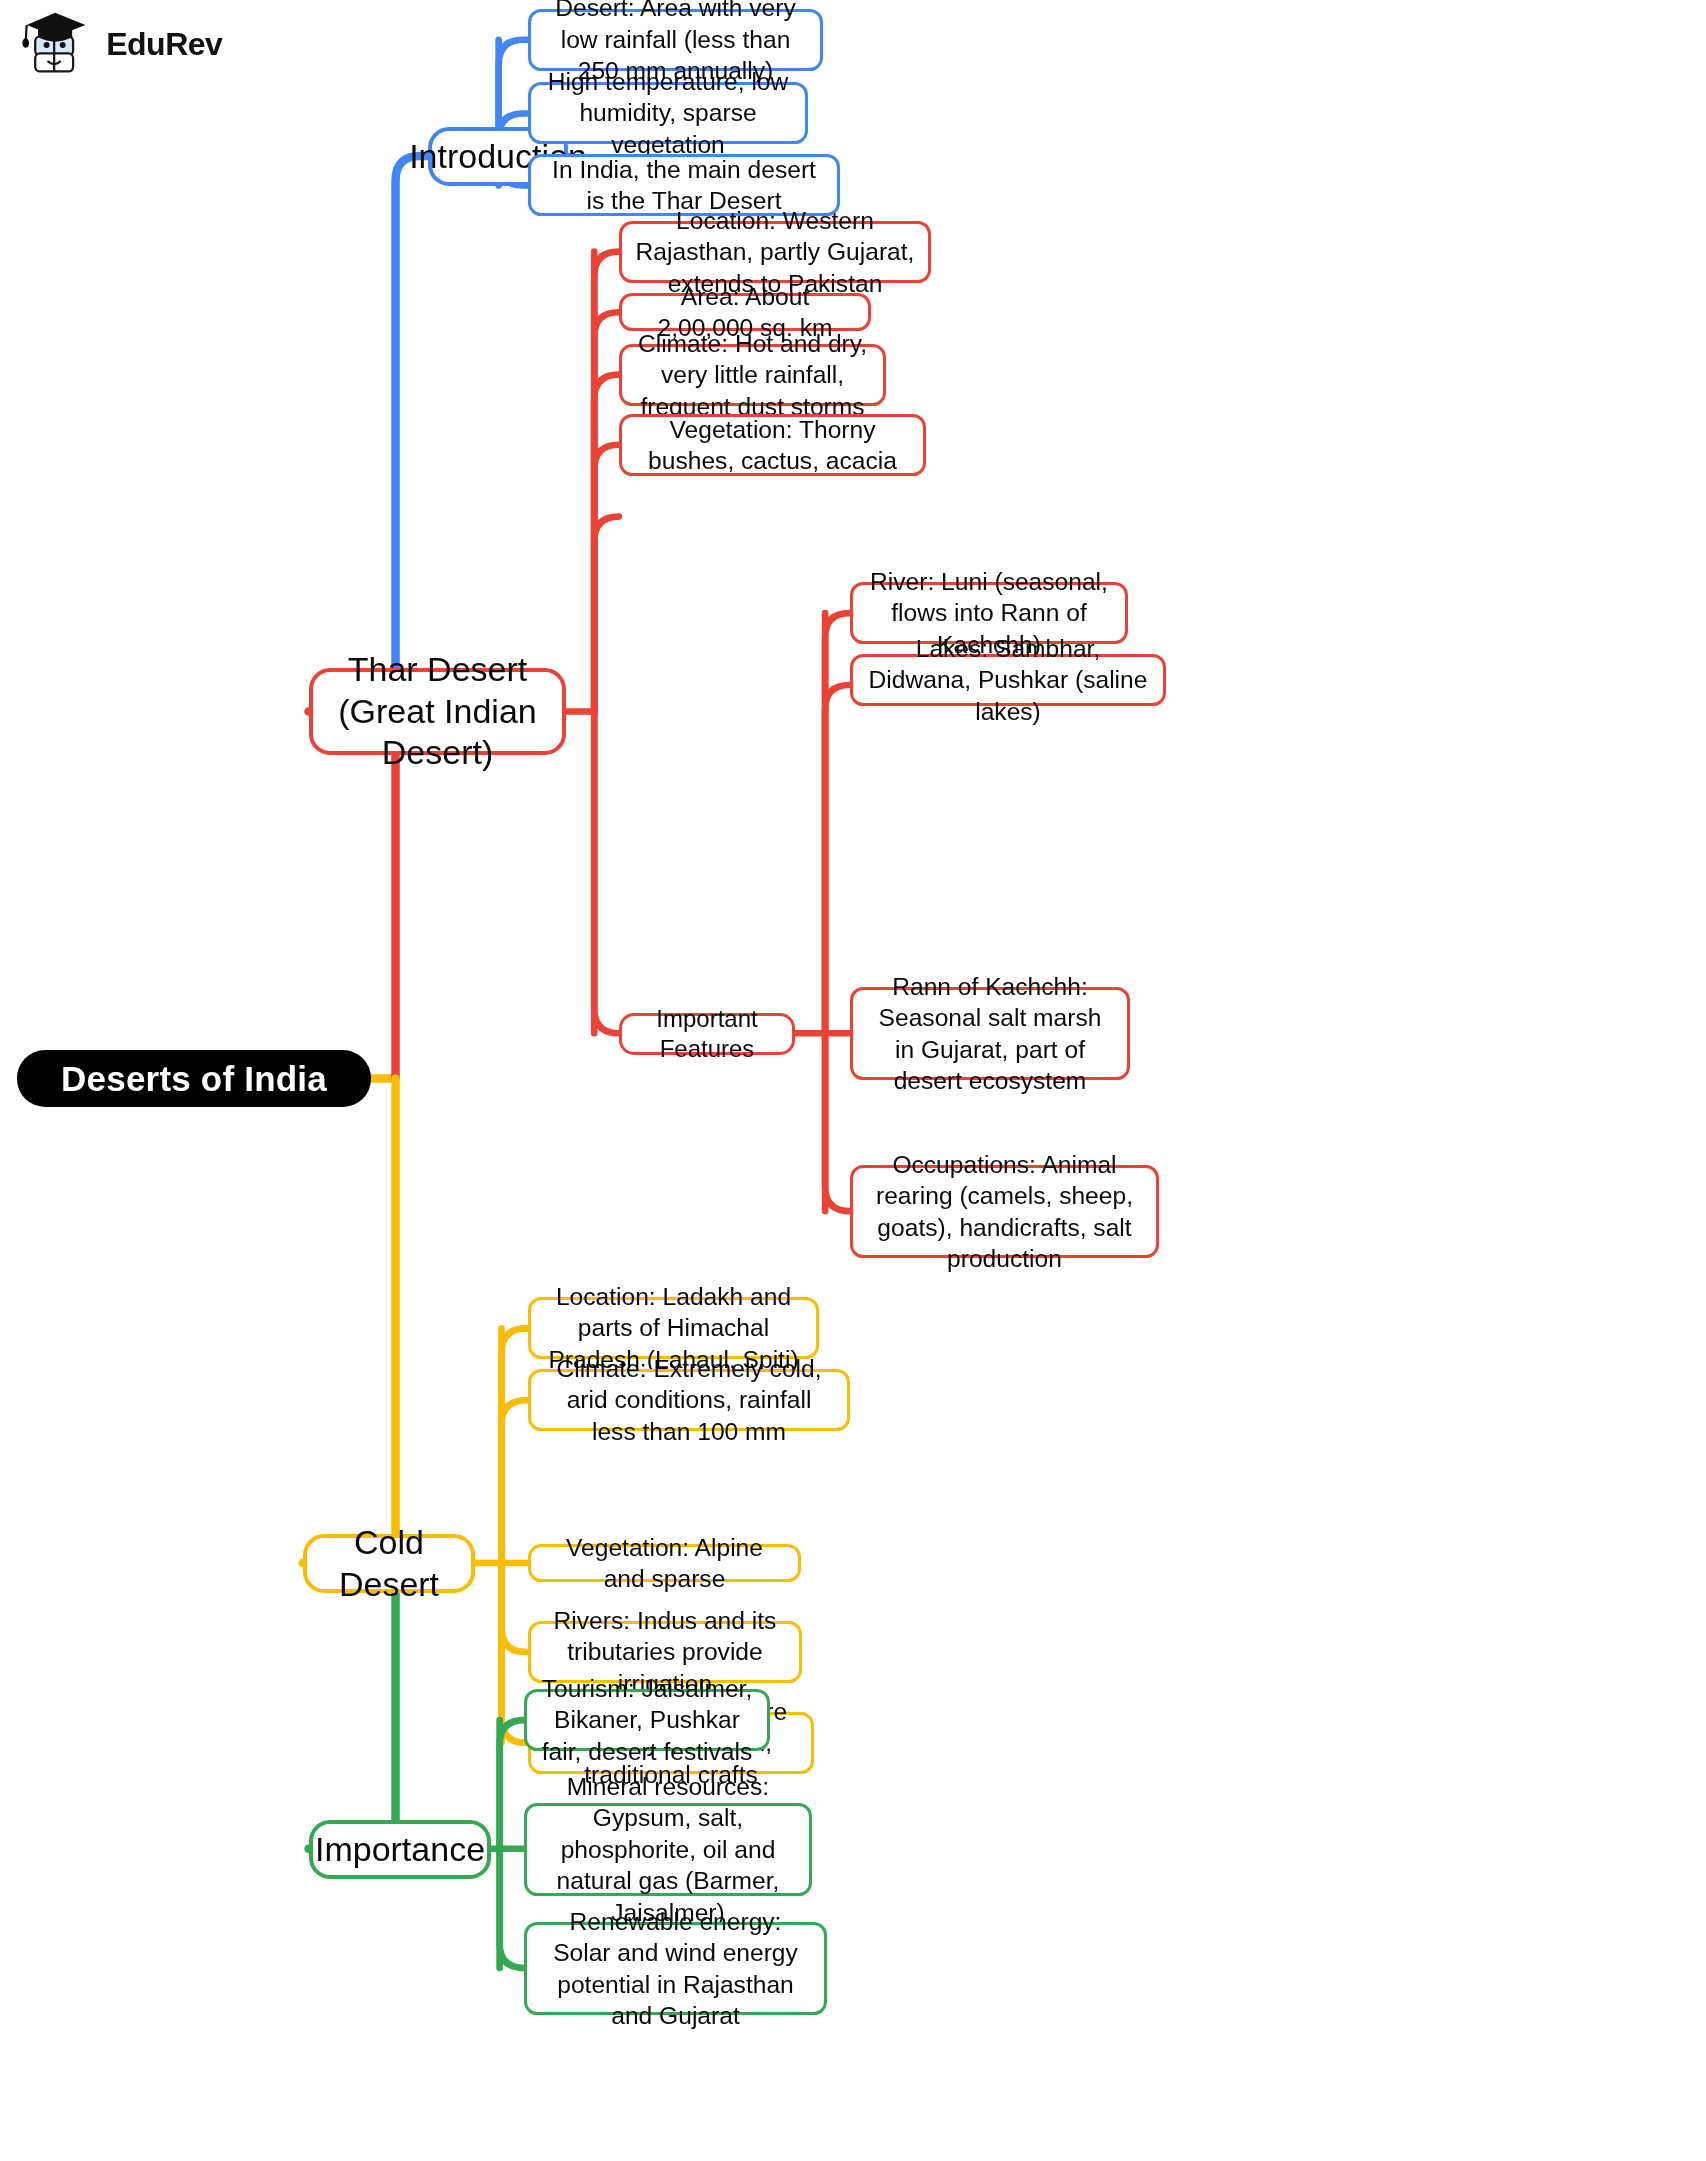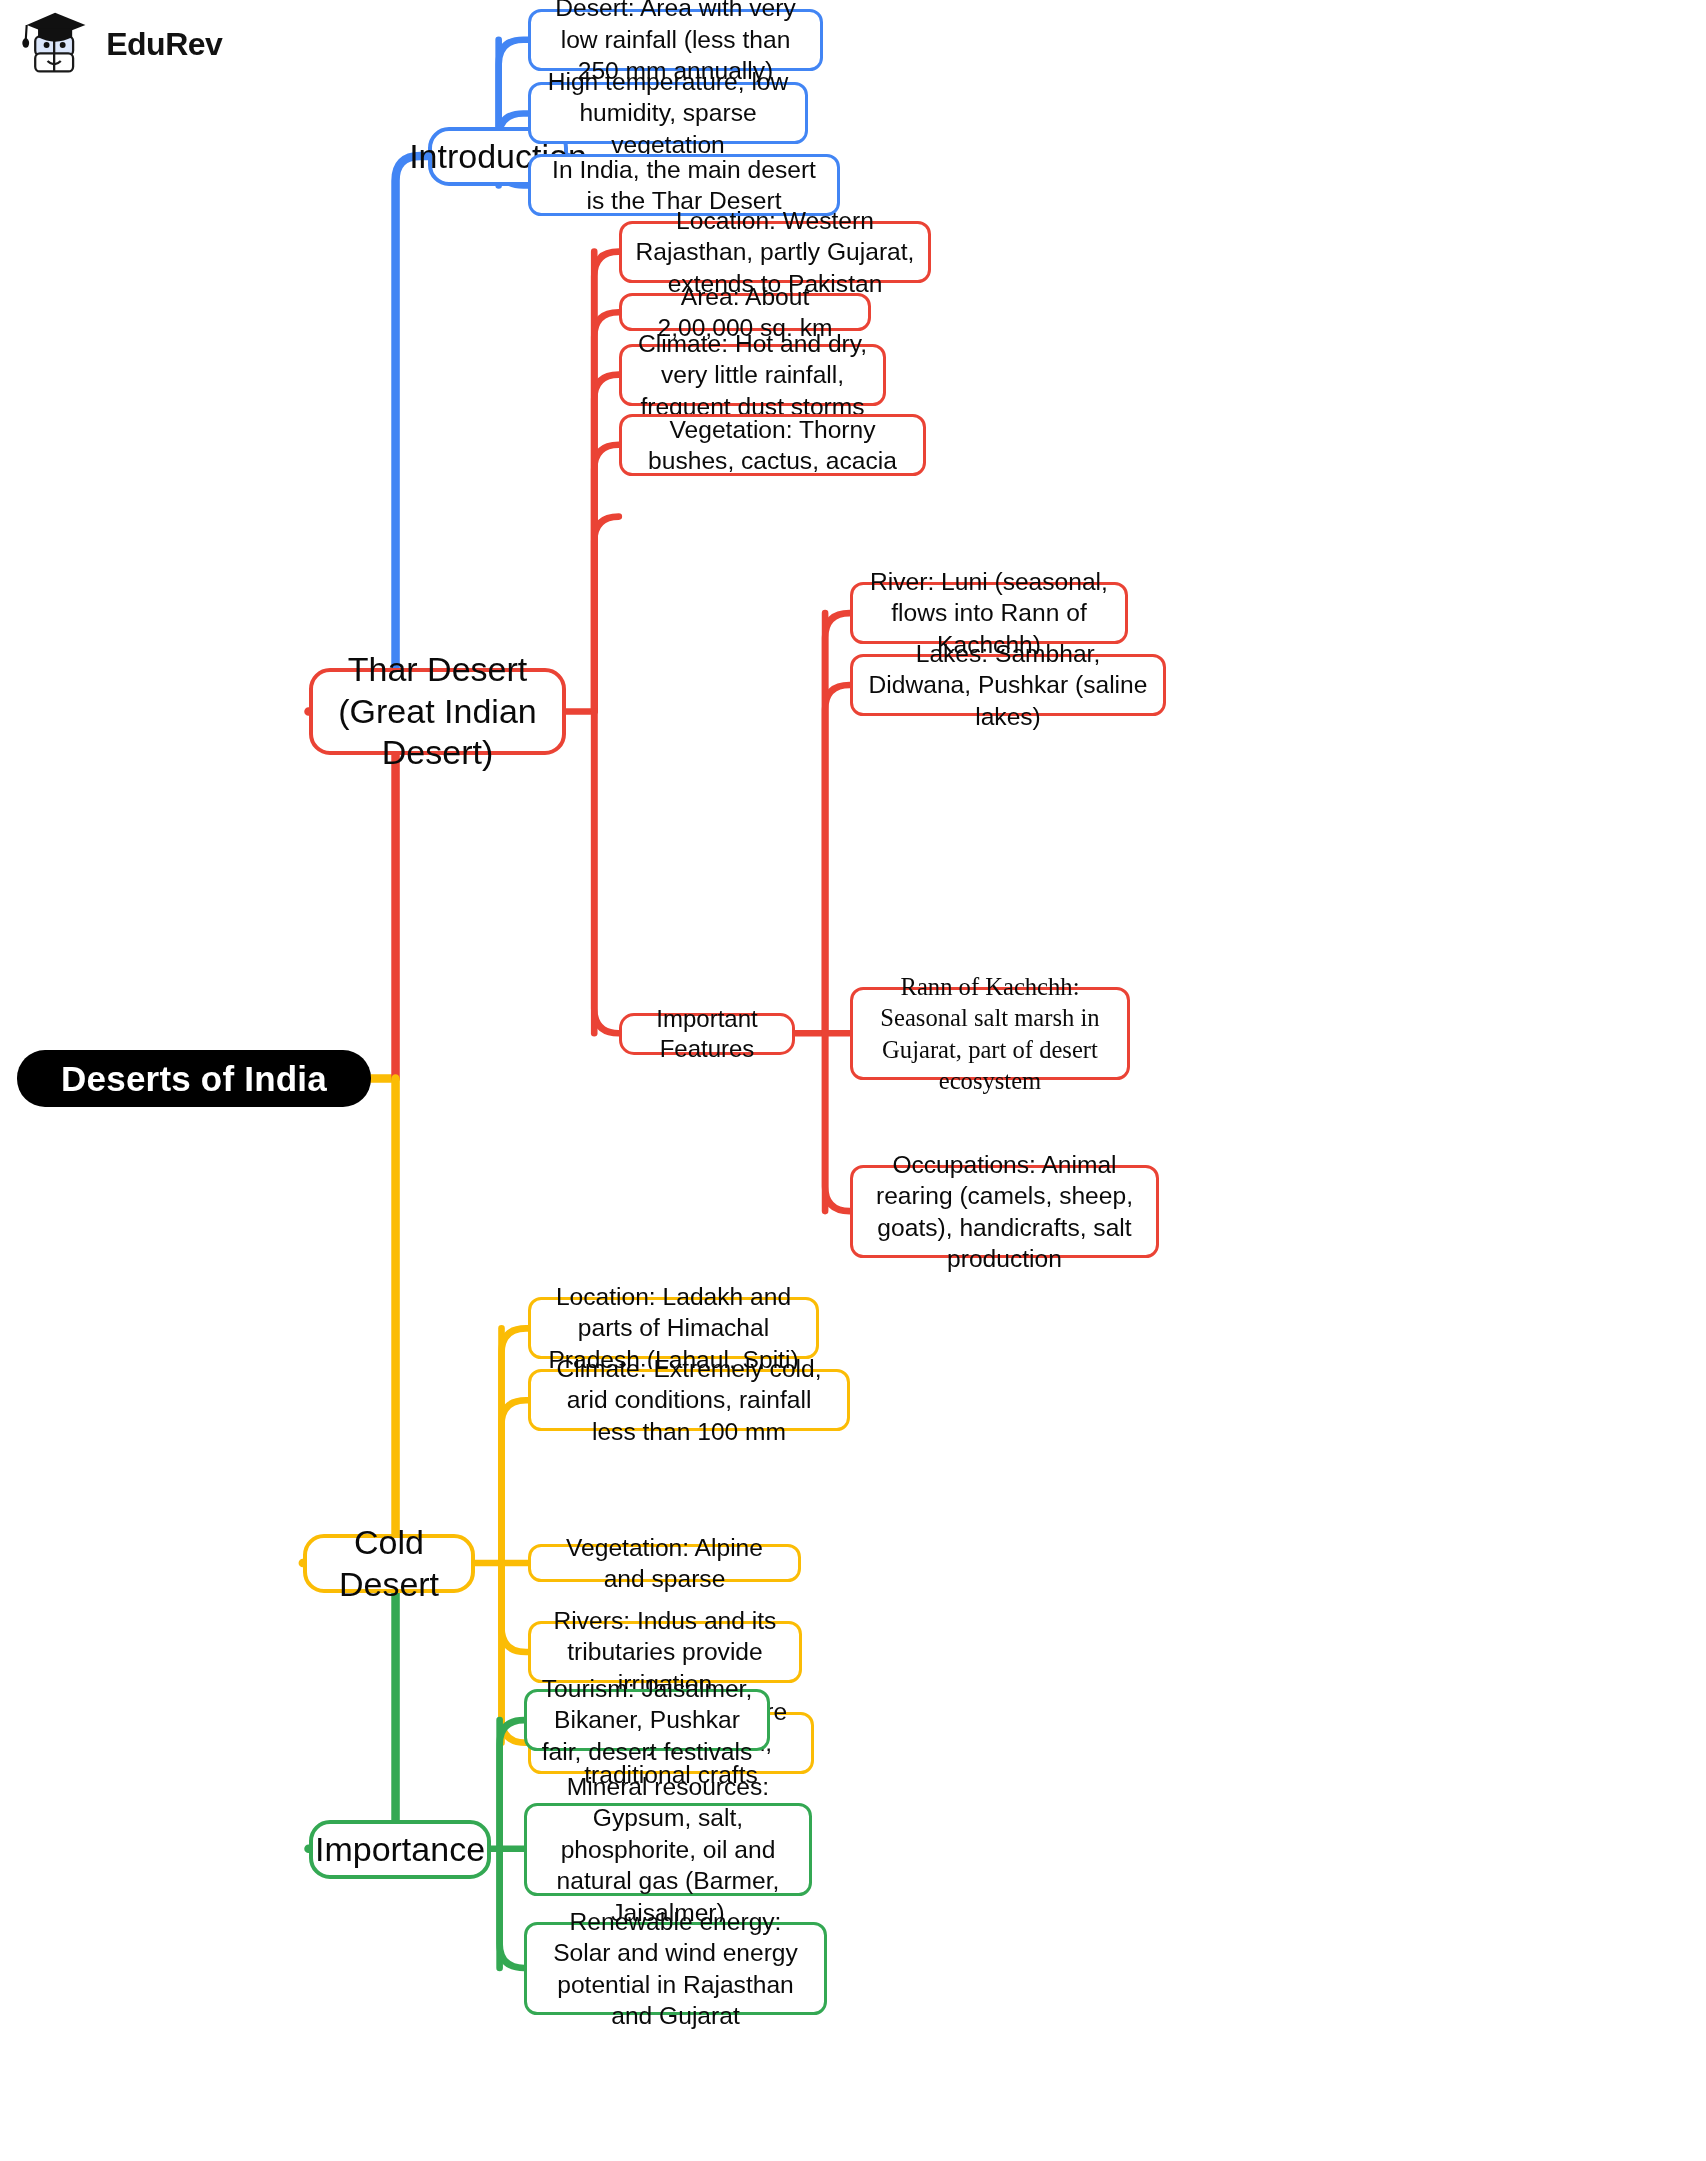--- a/index.html
+++ b/index.html
@@ -175,22 +175,22 @@
   <div class="node node-branch c-red" style="left: 309px; top: 668px; width: 257px; height: 87px;">Thar Desert (Great Indian Desert)</div>
 
   <div class="node node-leaf c-red" style="left: 619px; top: 221px; width: 312px; height: 62px;">Location: Western Rajasthan, partly Gujarat, extends to Pakistan</div>
   <div class="node node-leaf c-red" style="left: 619px; top: 293px; width: 252px; height: 38px;">Area: About 2,00,000 sq. km</div>
   <div class="node node-leaf c-red" style="left: 619px; top: 344px; width: 267px; height: 62px;">Climate: Hot and dry, very little rainfall, frequent dust storms</div>
   <div class="node node-leaf c-red" style="left: 619px; top: 414px; width: 307px; height: 62px;">Vegetation: Thorny bushes, cactus, acacia</div>
 
   <div class="node node-sub c-red" style="left:619px; top:1013px; width:176px; height:42px;">Important Features</div>
 
   <div class="node node-leaf c-red" style="left: 850px; top: 582px; width: 278px; height: 62px;">River: Luni (seasonal, flows into Rann of Kachchh)</div>
-  <div class="node node-leaf c-red" style="left: 850px; top: 654px; width: 316px; height: 62px;">Lakes: Sambhar, Didwana, Pushkar (saline lakes)</div>
-  <div class="node node-leaf c-red" style="left: 850px; top: 987px; width: 280px; height: 93px; font-family: Liberation Serif, serif;">Rann of Kachchh: Seasonal salt marsh in Gujarat, part of desert ecosystem</div>
+  <div class="node node-leaf c-red" style="left: 850px; top: 654px; width: 316px; height: 52px;">Lakes: Sambhar, Didwana, Pushkar (saline lakes)</div>
+  <div class="node node-leaf c-red" style="left: 850px; top: 987px; width: 280px; height: 93px;">Rann of Kachchh: Seasonal salt marsh in Gujarat, part of desert ecosystem</div>
   <div class="node node-leaf c-red" style="left: 850px; top: 1165px; width: 309px; height: 93px;">Occupations: Animal rearing (camels, sheep, goats), handicrafts, salt production</div>
 
   <div class="node node-branch c-yellow" style="left: 303px; top: 1534px; width: 172px; height: 59px;">Cold Desert</div>
 
   <div class="node node-leaf c-yellow" style="left: 528px; top: 1297px; width: 291px; height: 62px;">Location: Ladakh and parts of Himachal Pradesh (Lahaul, Spiti)</div>
   <div class="node node-leaf c-yellow" style="left: 528px; top: 1369px; width: 322px; height: 62px;">Climate: Extremely cold, arid conditions, rainfall less than 100 mm</div>
   <div class="node node-leaf c-yellow" style="left: 528px; top: 1544px; width: 273px; height: 38px;">Vegetation: Alpine and sparse</div>
   <div class="node node-leaf c-yellow" style="left: 528px; top: 1621px; width: 274px; height: 62px;">Rivers: Indus and its tributaries provide irrigation</div>
   <div class="node node-leaf c-yellow" style="left: 528px; top: 1712px; width: 286px; height: 62px;">Economy: Agriculture in valleys, tourism, traditional crafts</div>
 

